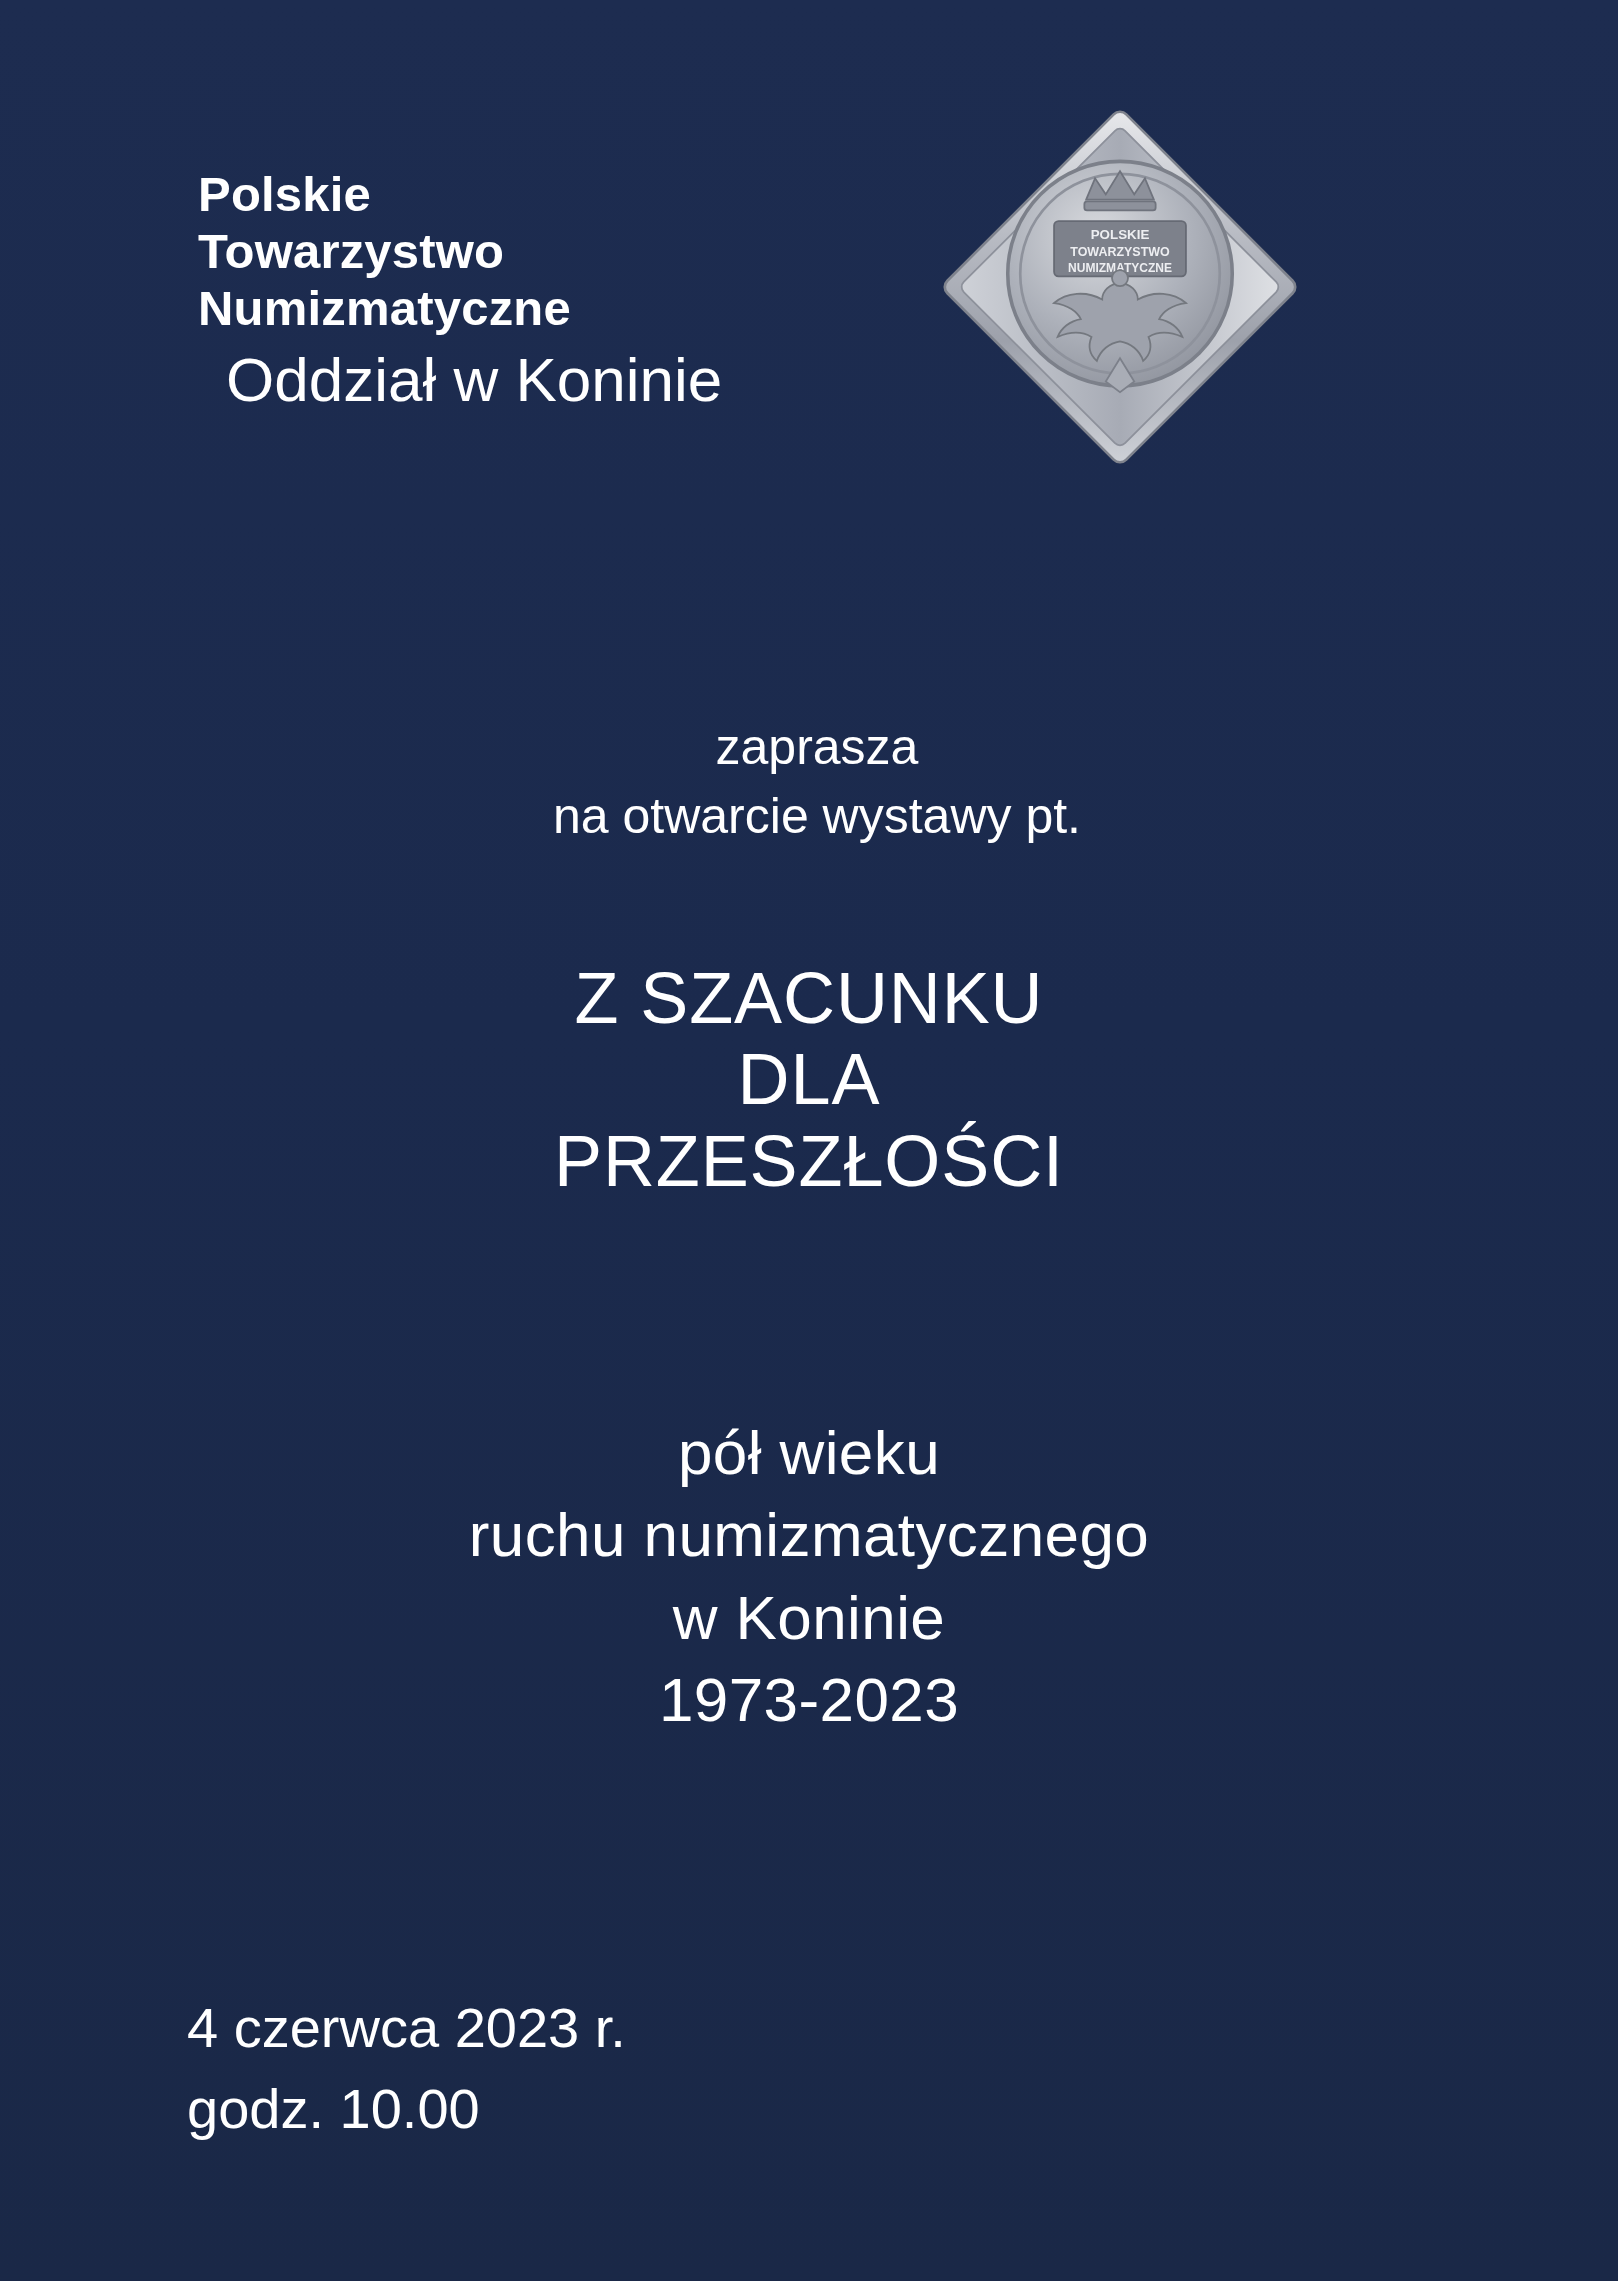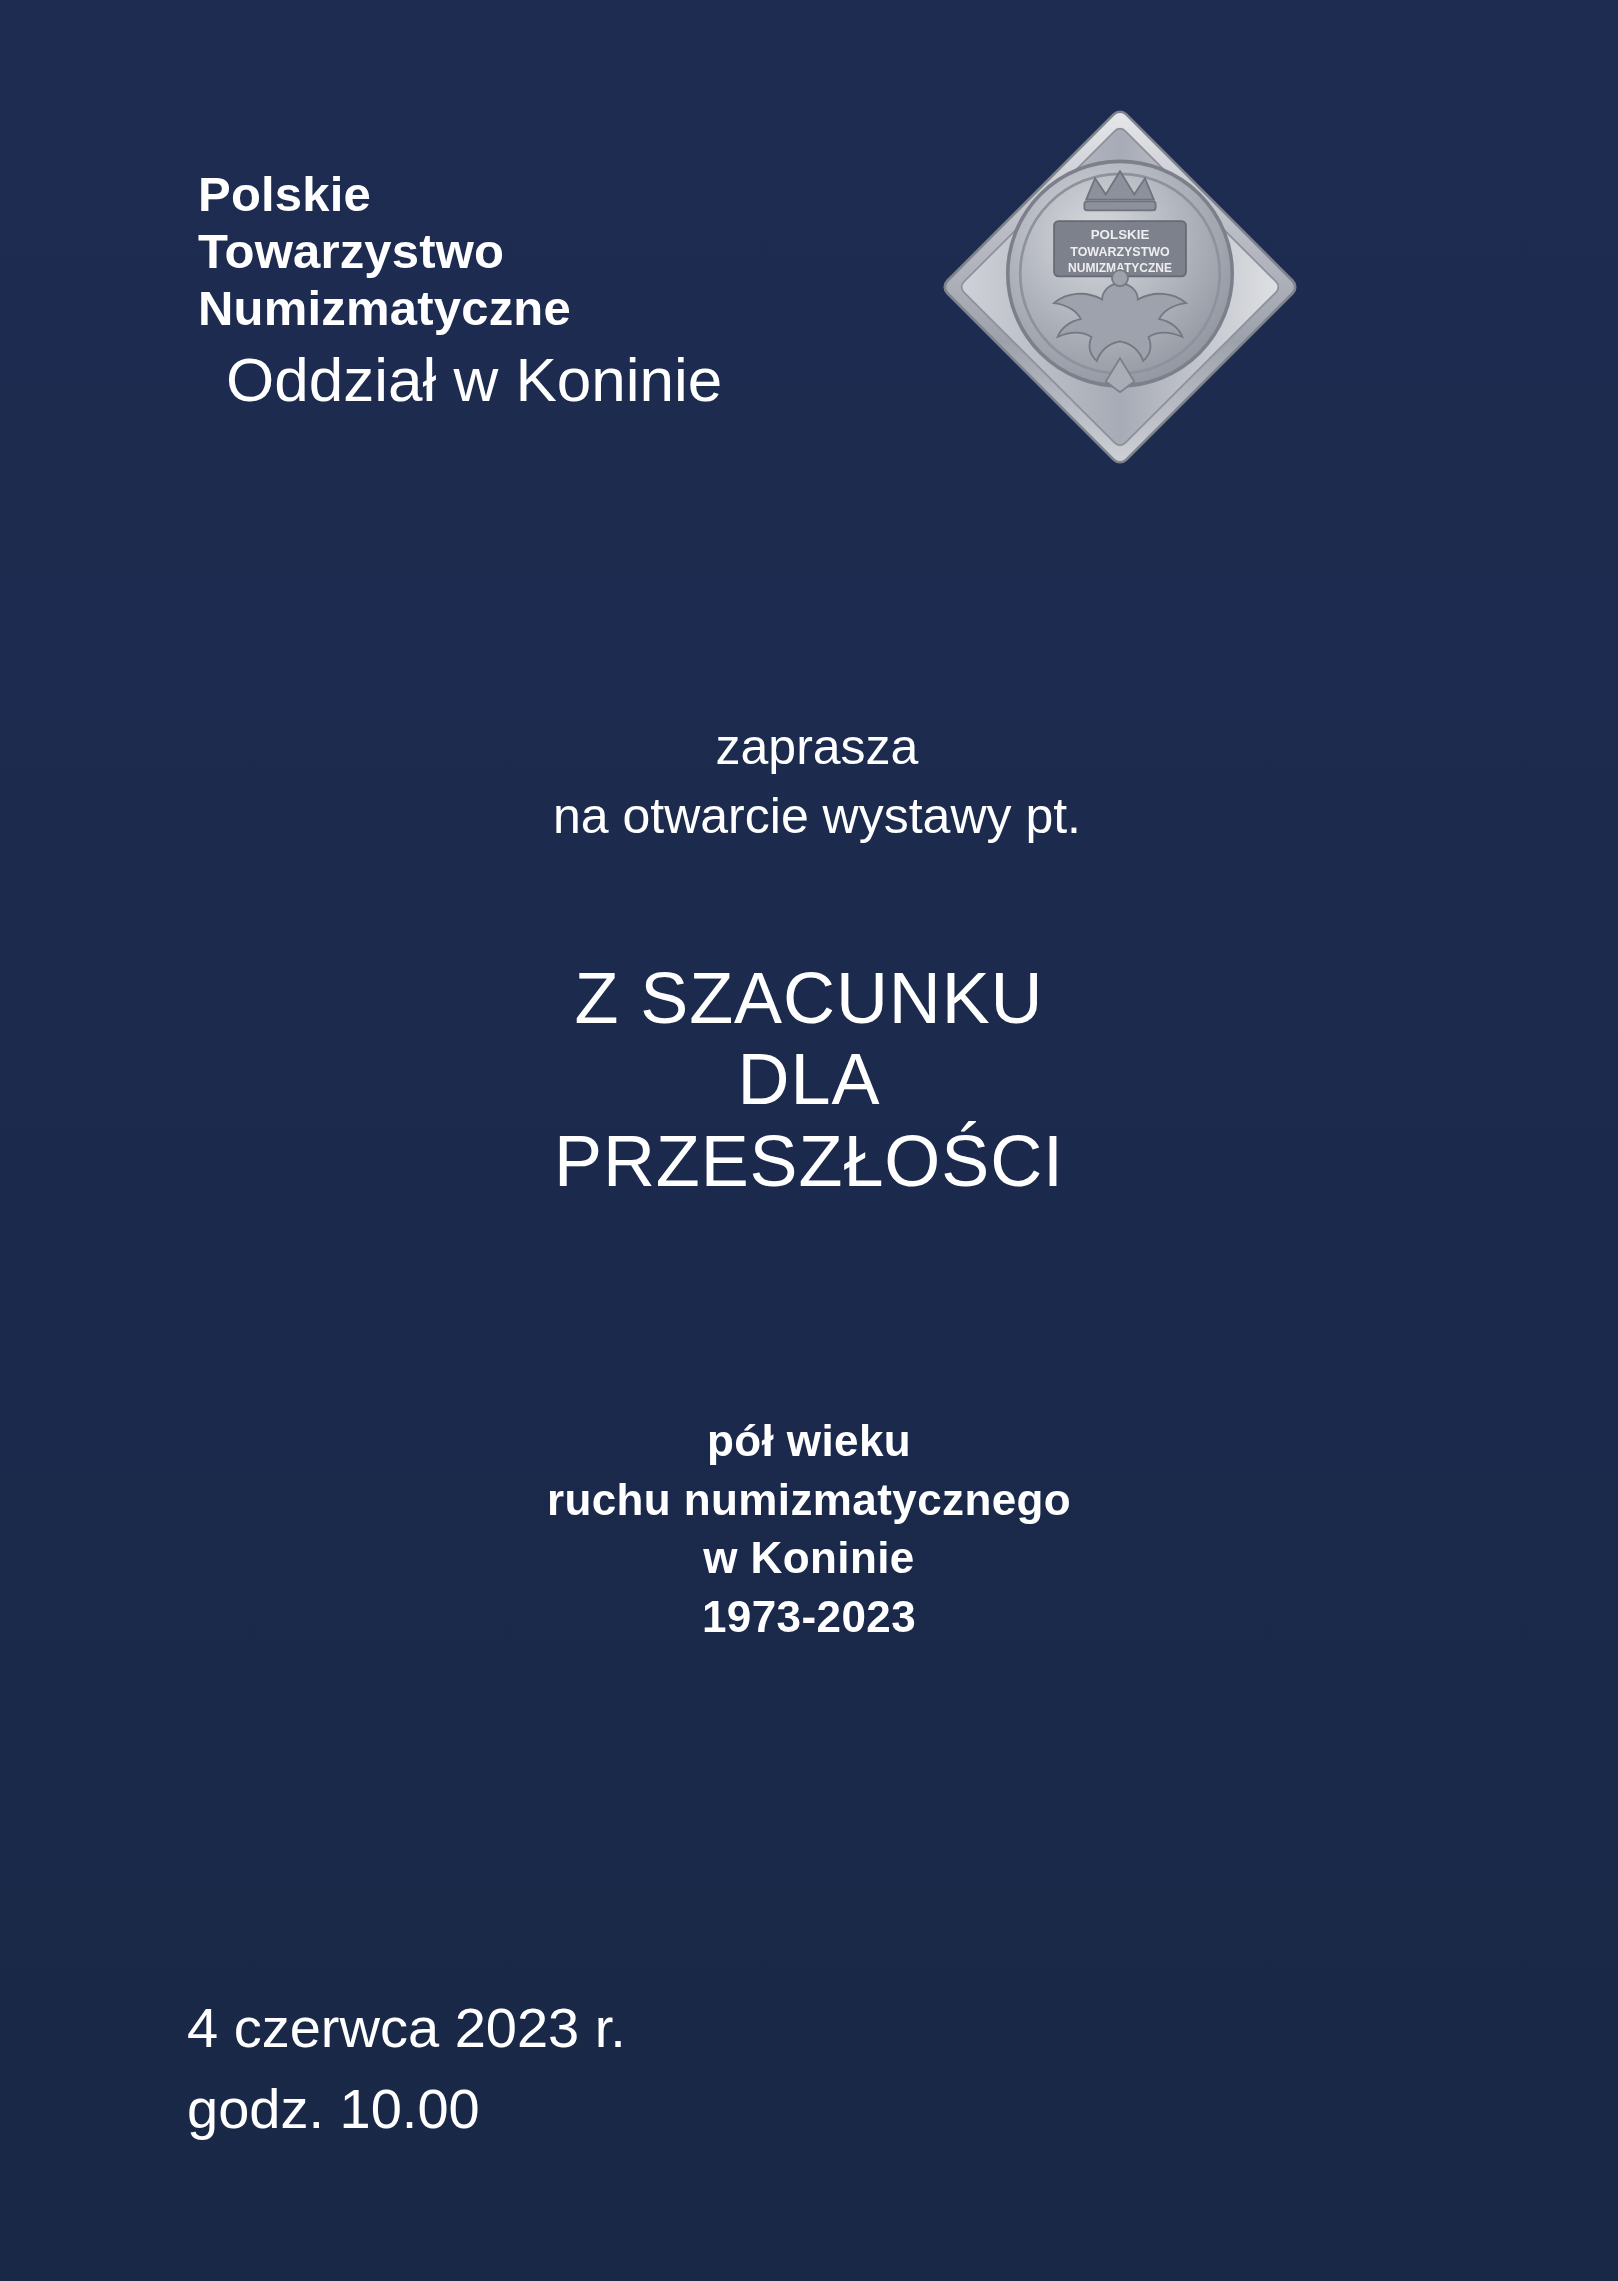--- a/index.html
+++ b/index.html
@@ -95,22 +95,22 @@
   
   .subtitle {
     position: absolute;
     top: 1412px;
     left: 0;
     right: 0;
     text-align: center;
     line-height: 1.33;
   }
   .subtitle div {
-    font-size: 44px;
-    font-weight: bold;
+    font-size: 62px;
+    font-weight: normal;
     letter-spacing: 0.4px;
   }
 
   
   .footer-left {
     position: absolute;
     left: 187px;
     top: 1987px;
     text-align: left;
     line-height: 1.45;

